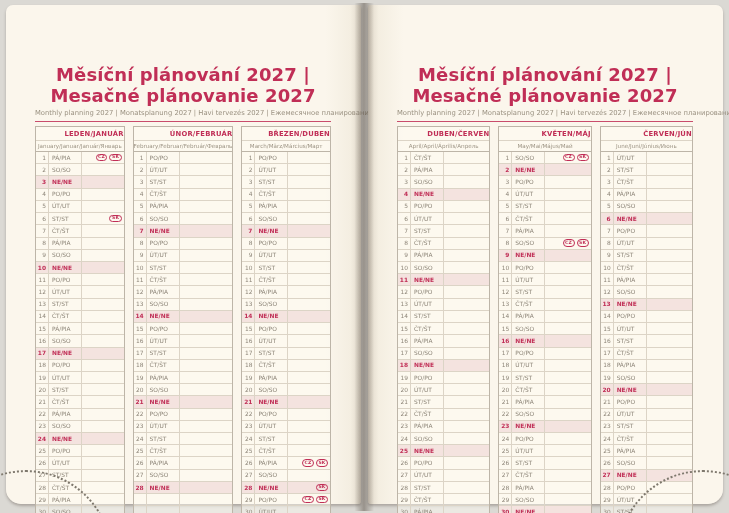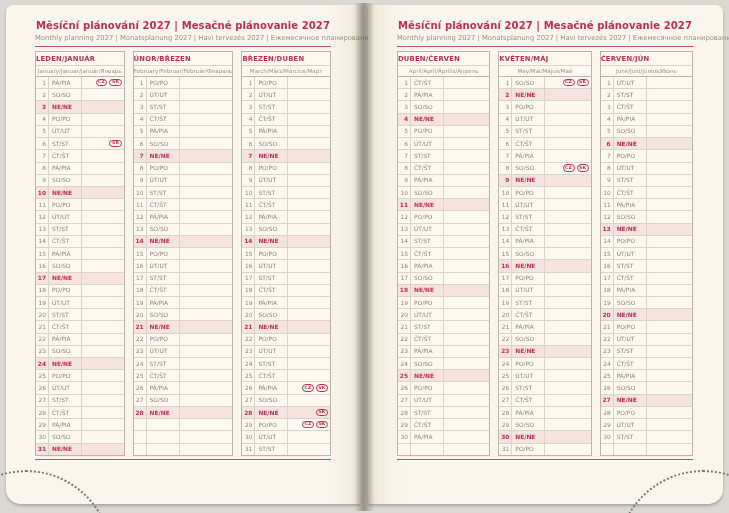--- a/index.html
+++ b/index.html
@@ -33,34 +33,34 @@
     box-shadow:0 2px 3px rgba(80,70,60,.35);
   }
   .gutter{
     position:absolute;top:3px;left:352px;width:24px;height:508px;
     background:linear-gradient(to right,rgba(70,60,50,0) 10%,rgba(70,60,50,.45) 50%,rgba(70,60,50,0) 92%);
     pointer-events:none;
   }
   .content{padding:15px 30px 0 29px;position:relative;height:100%;}
   .main-title{
     text-align:center;color:var(--accent);
-    font-size:10px;font-weight:bold;letter-spacing:.1px;
+    font-size:18px;font-weight:bold;letter-spacing:.1px;margin-top:44px;
   }
   .sub-title{
     text-align:center;color:#9a9181;font-size:6.8px;margin-top:3px;
     white-space:nowrap;
   }
   .top-rule{border-top:1.5px solid var(--accent);margin-top:4px;opacity:.85;}
   .months{display:flex;gap:8px;margin-top:4px;height:405px;}
   .month{
     flex:1;border:1px solid var(--border);
     display:flex;flex-direction:column;background:rgba(255,252,244,.45);
   }
   .m-name{
-    text-align:left;color:var(--accent);font-weight:bold;font-size:6.8px;
+    text-align:right;color:var(--accent);font-weight:bold;font-size:6.8px;
     padding:3px 0 2px;border-bottom:1px solid var(--row-border);
     letter-spacing:.2px;
   }
   .m-sub{
     text-align:center;color:#9c9383;font-size:5.6px;padding:2px 0 2px;
     border-bottom:1px solid var(--border);white-space:nowrap;overflow:hidden;
   }
   .m-rows{flex:1;display:flex;flex-direction:column;}
   .day-row{
     flex:1;display:flex;min-height:0;border-bottom:1px solid var(--row-border);
@@ -263,21 +263,21 @@
               <div class="c-note"></div>
             </div>
             <div class="day-row sun">
               <div class="c-num">31</div>
               <div class="c-day">NE/NE</div>
               <div class="c-note"></div>
             </div>
           </div>
         </div>
         <div class="month">
-          <div class="m-name">ÚNOR/BŘEZEN</div>
+          <div class="m-name">ÚNOR/FEBRUÁR</div>
           <div class="m-sub">February/Februar/Február/Февраль</div>
           <div class="m-rows">
             <div class="day-row">
               <div class="c-num">1</div>
               <div class="c-day">PO/PO</div>
               <div class="c-note"></div>
             </div>
             <div class="day-row">
               <div class="c-num">2</div>
               <div class="c-day">ÚT/UT</div>

